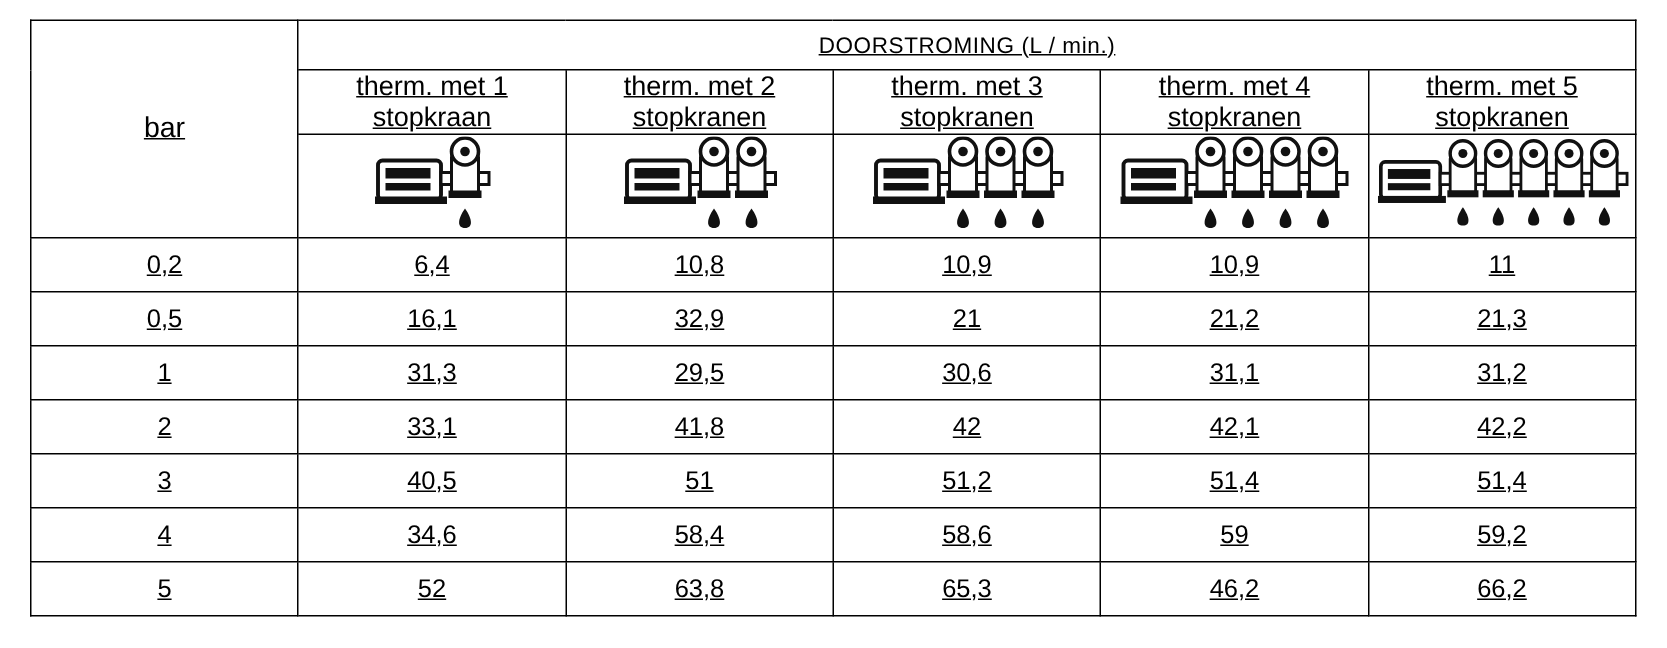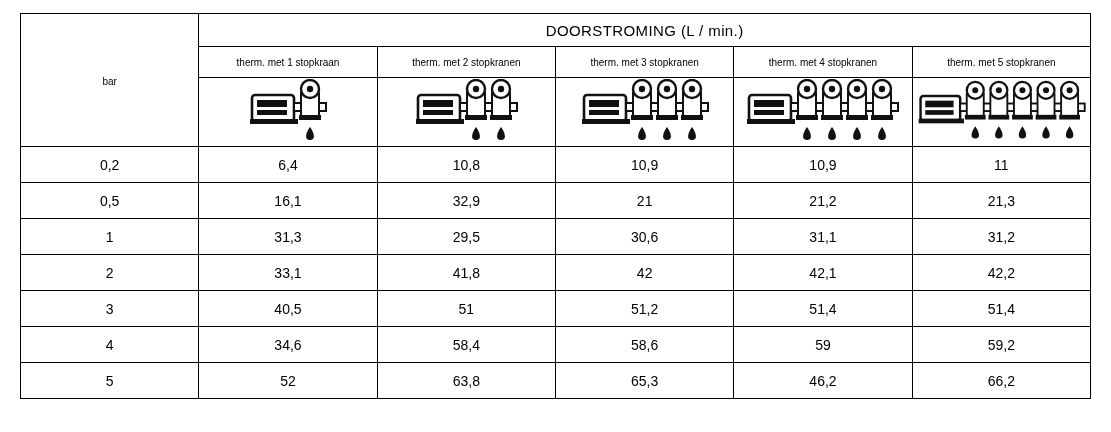--- a/index.html
+++ b/index.html
@@ -29,46 +29,47 @@
     table-layout: fixed;
     background: #fff;
   }
   table.flow-table th,
   table.flow-table td {
     border: 1px solid #000;
     text-align: center;
     vertical-align: middle;
     font-weight: normal;
     padding: 0;
+    text-decoration: underline;
   }
   col.c-bar { width: 178px; }
   col.c-col { width: 178px; }
 
   .hdr-title {
     height: 32px;
     font-size: 15px;
     font-weight: bold;
     letter-spacing: 0.4px;
   }
   .hdr-sub {
     height: 30px;
-    font-size: 10px;
+    font-size: 18px;
   }
   .hdr-icons {
     height: 68px;
   }
   .bar-cell {
     font-size: 14px;
   }
   .data-row td {
     height: 35px;
-    font-size: 14px;
+    font-size: 17px;
   }
   .bar-label {
-    font-size: 10px;
+    font-size: 19px;
   }
   .bar-bold {
     font-weight: bold;
   }
   .icon-wrap {
     display: flex;
     align-items: center;
     justify-content: center;
     height: 100%;
   }

